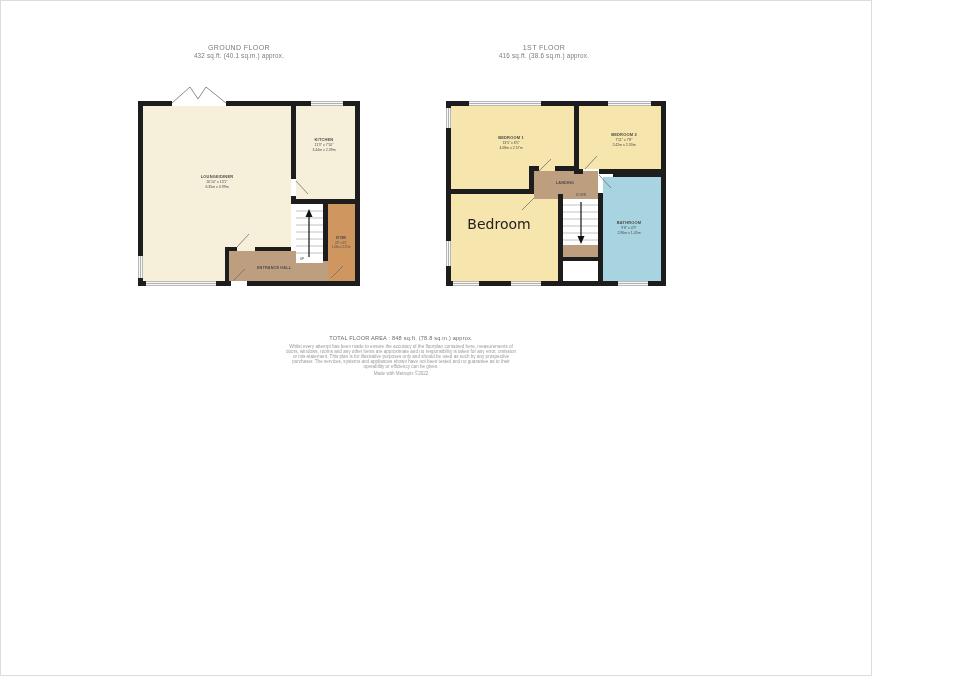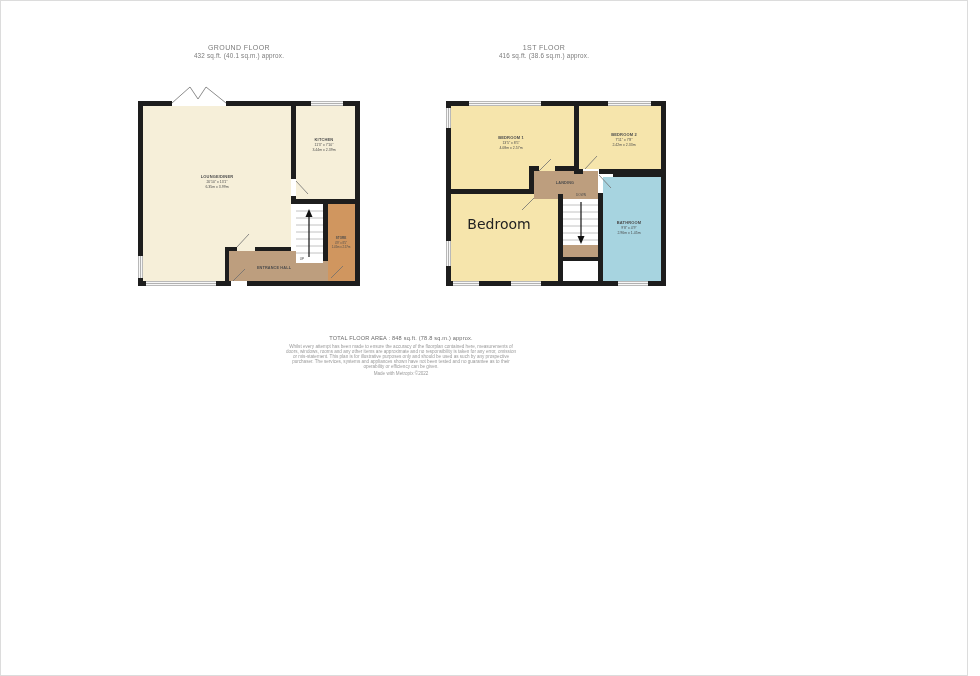--- a/index.html
+++ b/index.html
@@ -1,17 +1,17 @@
 <!DOCTYPE html>
 <html><head>
 <meta charset="utf-8">
 <style>
   html,body{margin:0;padding:0;background:#fff;}
   .page{
-    position:relative;width:968px;height:676px;background:#ffffff;
+    position:relative;width:872px;height:676px;background:#ffffff;
     box-sizing:border-box;border:1px solid #dcdcdc;overflow:hidden;
     font-family:"Liberation Sans",sans-serif;
   }
   .floor-header{position:absolute;width:210px;text-align:center;color:#7a7a7a;}
   .floor-header .t{font-size:7px;letter-spacing:.4px;}
   .floor-header .s{font-size:6.3px;margin-top:1px;letter-spacing:.2px;}
   .footer{position:absolute;text-align:center;color:#8a8a8a;}
   .footer .total{font-size:5.6px;color:#6a6a6a;letter-spacing:.2px;}
   .footer .disc{width:232px;margin:2.5px auto 0;font-size:4.6px;line-height:1.1;color:#9a9a9a;}
   .footer .credit{margin-top:2px;font-size:4.6px;color:#9a9a9a;}

